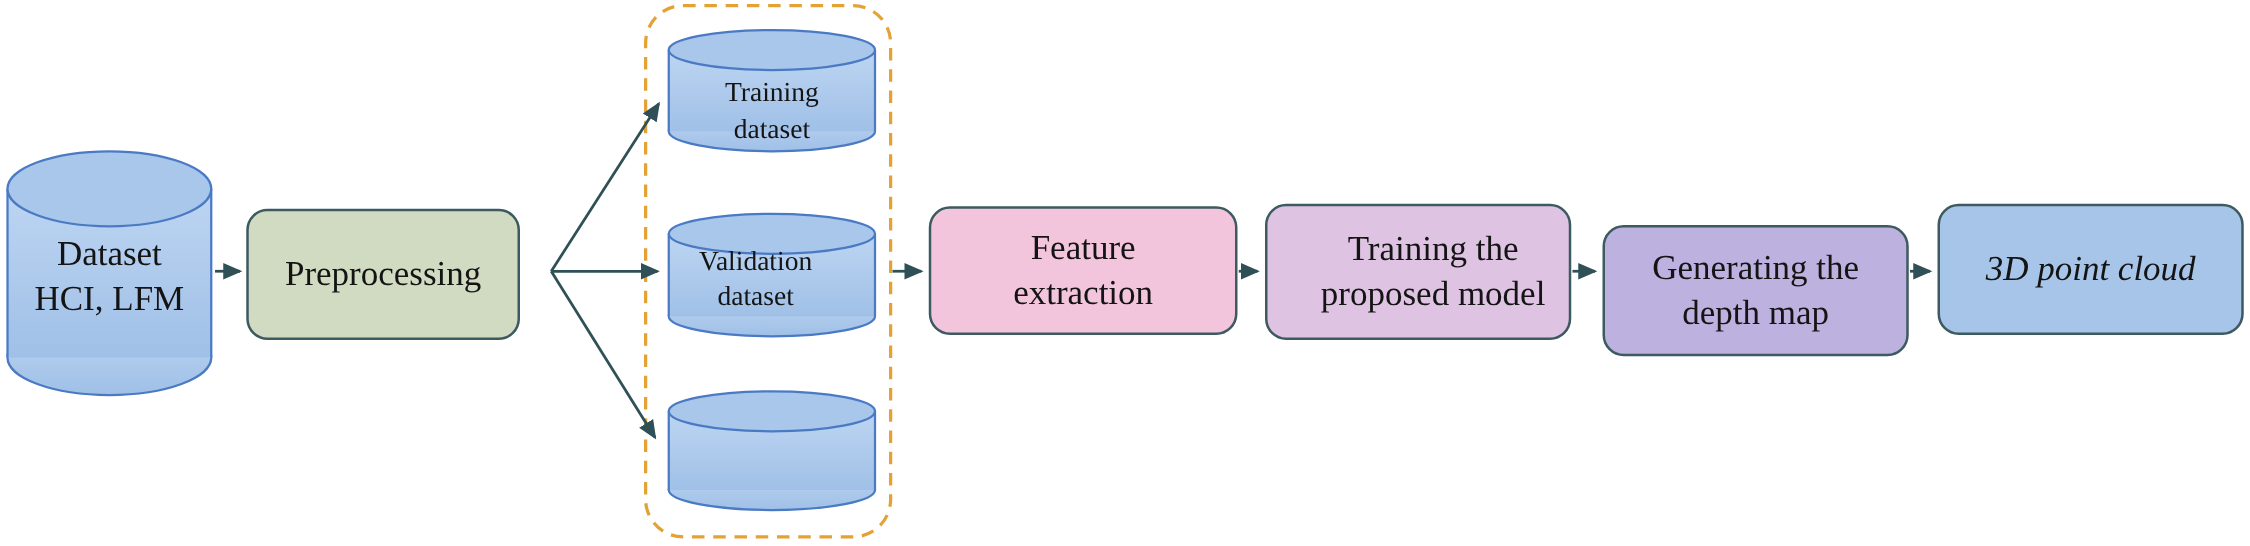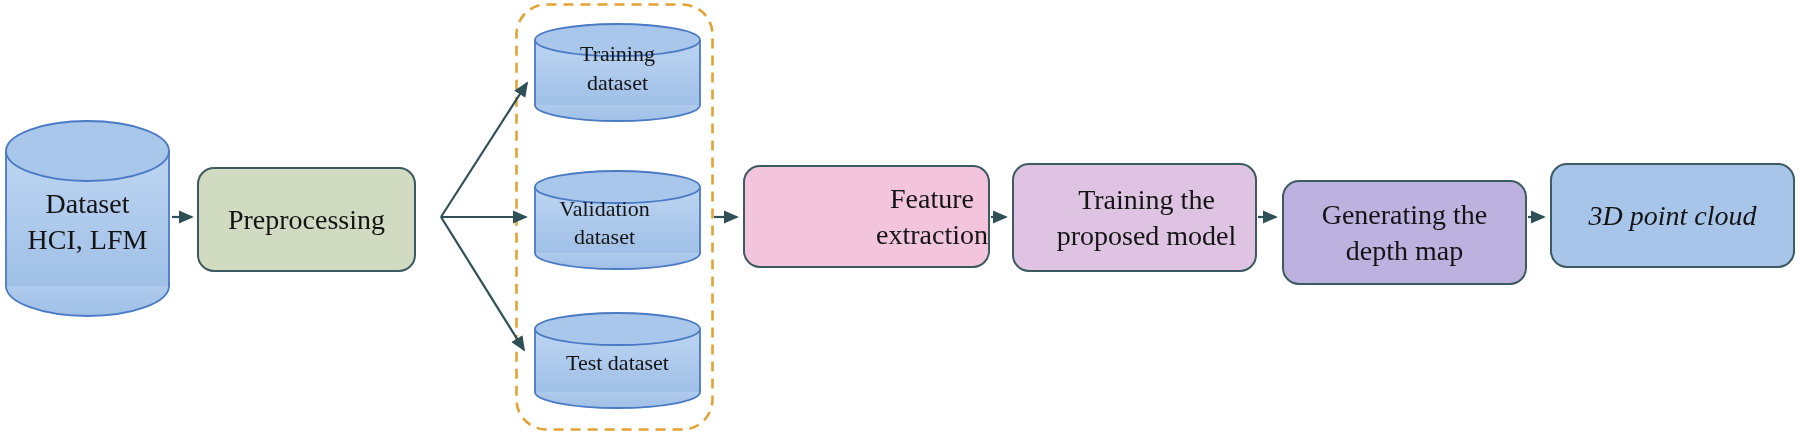--- a/index.html
+++ b/index.html
@@ -39,21 +39,21 @@
     align-items: center;
     justify-content: center;
     text-align: center;
     box-sizing: border-box;
   }
   .box {
     border: 2.2px solid var(--box-border, #3c5a60);
     border-radius: 17px;
   }
   .box-preprocessing { background: var(--preprocessing-fill, #d1dbc2); }
-  .box-feature       { background: var(--feature-fill, #f3c5dc); justify-content: flex-end; }
+  .box-feature       { background: var(--feature-fill, #f3c5dc); }
   .box-training      { background: var(--training-model-fill, #dec4e2); padding-left: 24px; }
   .box-depthmap      { background: var(--depth-map-fill, #bcb1df); }
   .box-pointcloud    { background: var(--point-cloud-fill, #a7c4e9); font-style: italic; }
   .node-label {
     white-space: pre-line;
     line-height: 1.28;
   }
   .lbl-lg { font-size: 28px; }
   .lbl-md { font-size: 22px; }
   .cyl-label { padding-top: 6px; }
@@ -139,27 +139,24 @@
 
   <div class="node box box-pointcloud lbl-lg" style="left:1550px; top:163px; width:245px; height:105px;">
     <div class="node-label">3D point cloud</div>
   </div>
 
   <div class="node lbl-lg cyl-label" style="left:5px; top:120px; width:165px; height:197px;">
     <div class="node-label">Dataset
 HCI, LFM</div>
   </div>
 
-  <div class="node lbl-md cyl-label" style="left:533px; top:16px; width:169px; height:99px;">
+  <div class="node lbl-md cyl-label" style="left:533px; top:36px; width:169px; height:99px;">
     <div class="node-label">Training
 dataset</div>
   </div>
 
   <div class="node lbl-md cyl-label" style="left:520px; top:170px; width:169px; height:100px;">
     <div class="node-label">Validation
 dataset</div>
   </div>
 
-  <div class="node lbl-md cyl-label" style="left:533px; top:312px; width:169px; height:97px;">
-    <div class="node-label">Test dataset</div>
-  </div>
 
 </div>
 
 </body></html>

